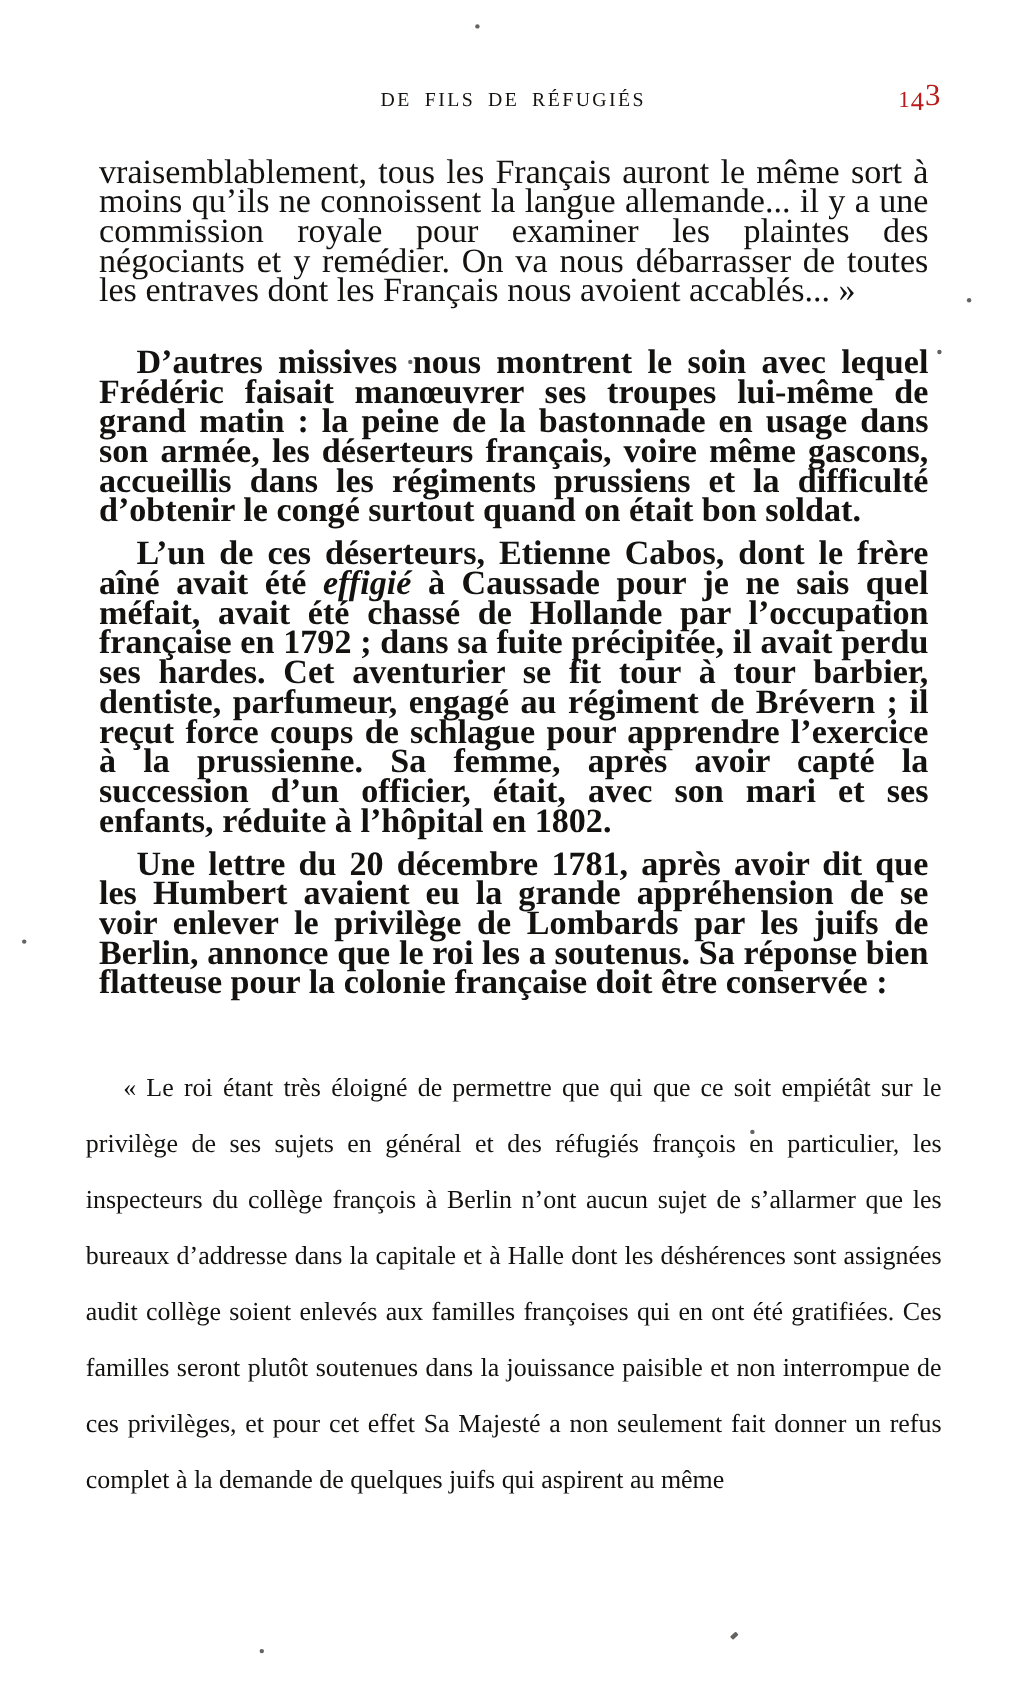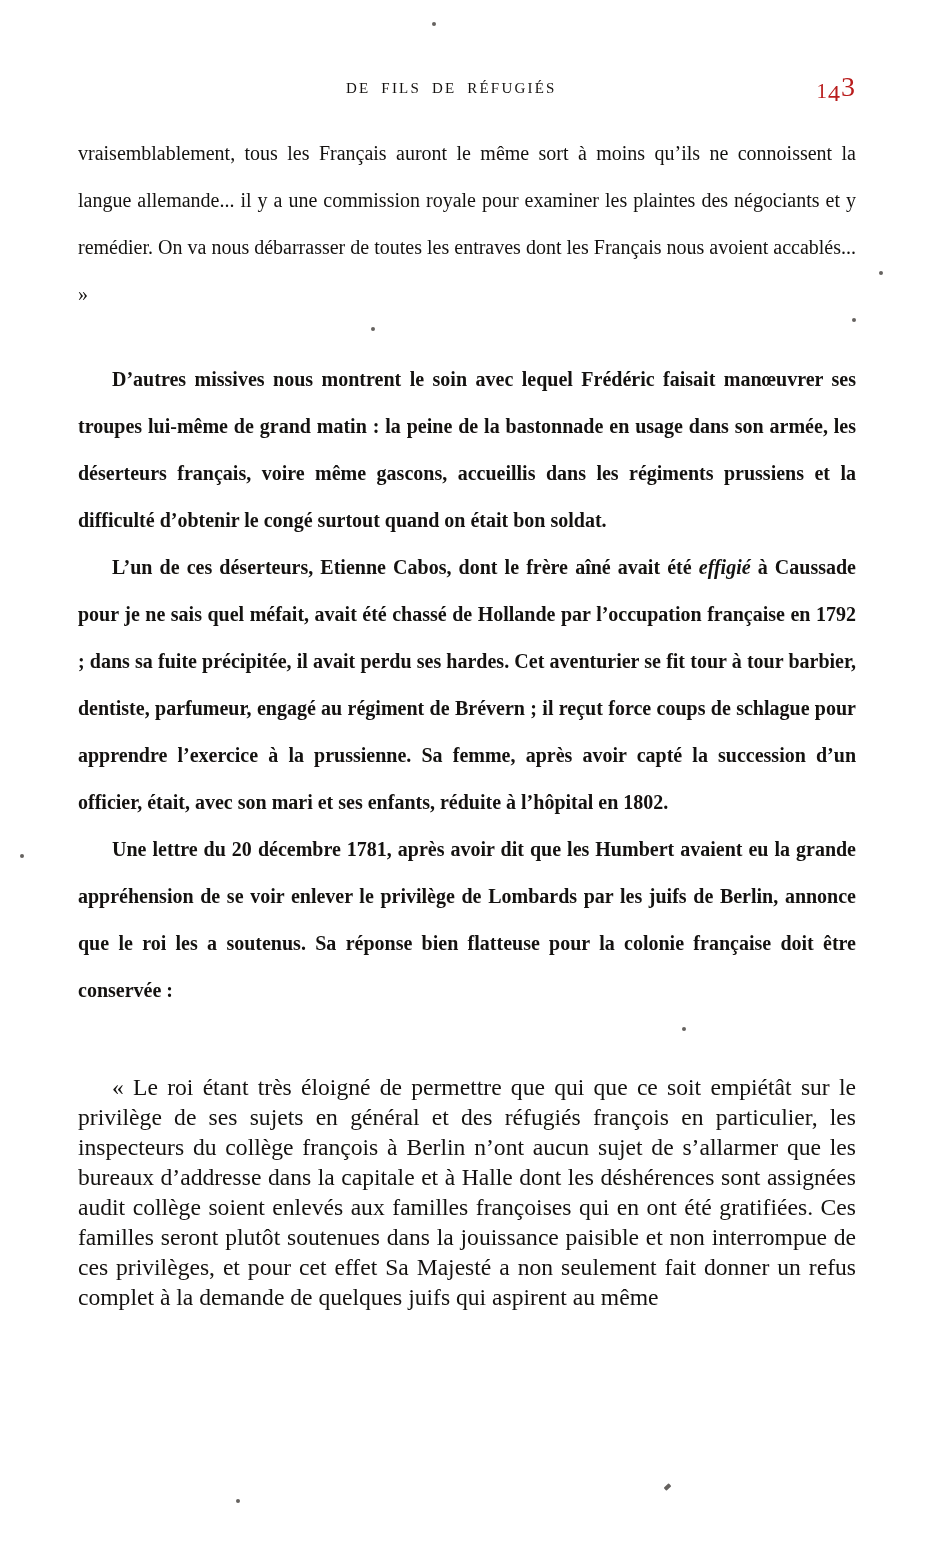--- a/index.html
+++ b/index.html
@@ -27,21 +27,21 @@
     top: 80px;
     left: 78px;
     width: 778px;
     height: 30px;
   }
 
   .running-head .head-title {
     position: absolute;
     left: 268px;
     top: 0;
-    font-size: 15px;
+    font-size: 18px;
     font-variant: small-caps;
     letter-spacing: 2.2px;
     word-spacing: 5px;
     color: #151210;
   }
 
   .running-head .folio {
     position: absolute;
     right: 0;
     top: -8px;
@@ -57,44 +57,44 @@
 
   
   .body-text {
     position: absolute;
     left: 78px;
     top: 130px;
     width: 778px;
   }
 
   p.para {
-    margin: 0;
-    font-size: 20px;
-    line-height: 47px;
+    margin: 12px;
+    font-size: 31px;
+    line-height: 27px;
     text-align: justify;
     text-justify: inter-word;
     color: #141210;
     -moz-font-feature-settings: "liga" 0;
     font-feature-settings: "liga" 0;
   }
 
   p.para.indent { text-indent: 34px; font-weight: bold; }
   p.para.gap-lg { margin-top: 38px; }
   p.para.gap-sm { margin-top: 0px; }
 
   .ital { font-style: italic; }
 
   
   .extract {
     margin-top: 58px;
   }
   .extract p {
     margin: 0;
     font-size: 23.6px;
-    line-height: 30px;
+    line-height: 51px;
     text-align: justify;
     text-indent: 34px;
     color: #141210;
   }
 
   
   .speck {
     position: absolute;
     background: #2a2521;
     border-radius: 50%;

